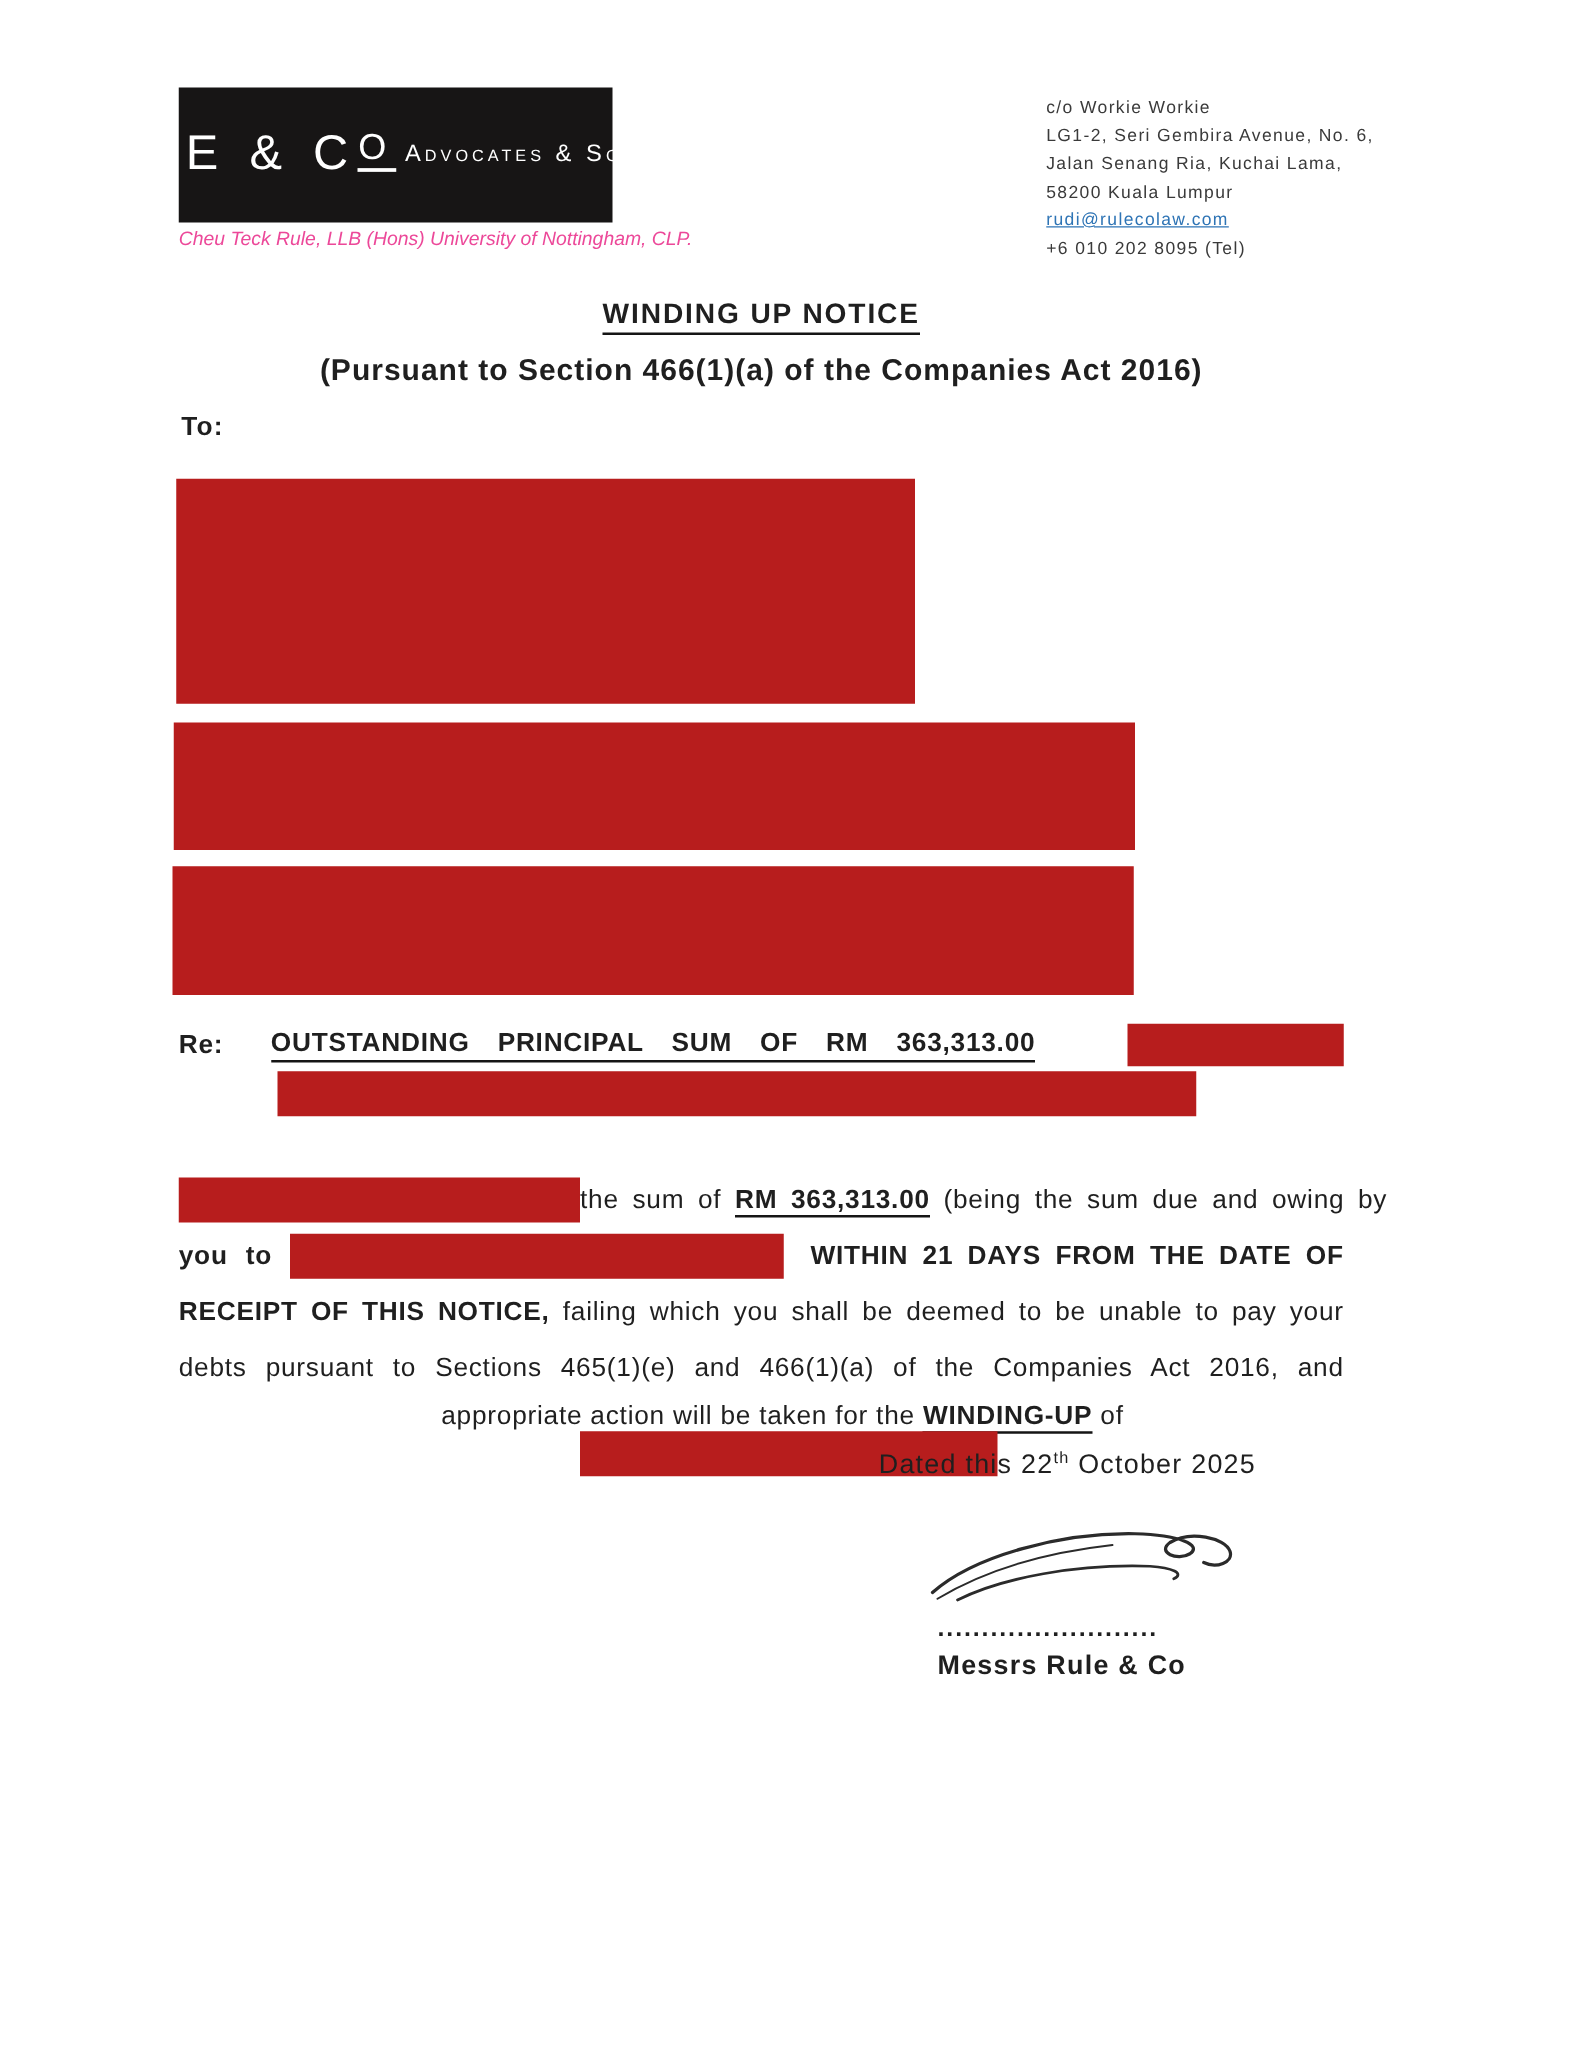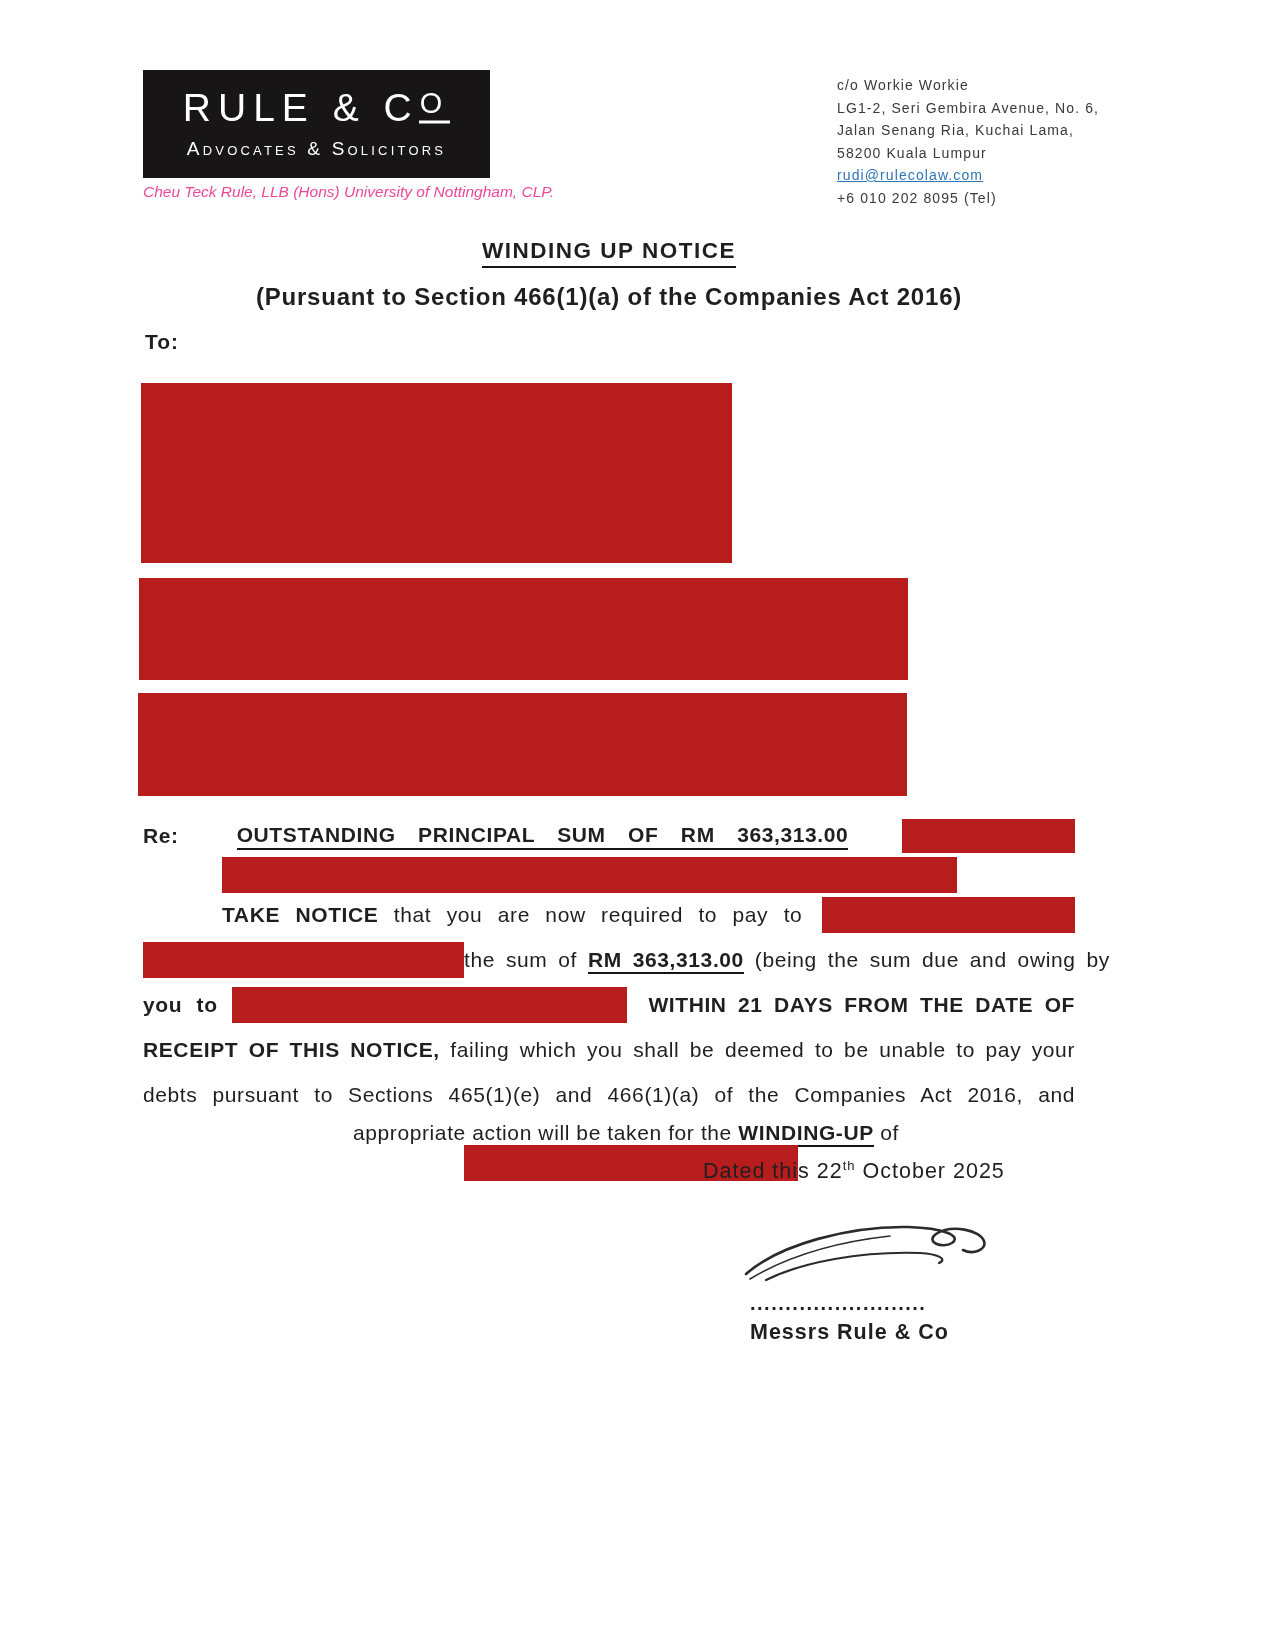--- a/index.html
+++ b/index.html
@@ -10,21 +10,21 @@
   *{box-sizing:border-box;}
   html,body{margin:0;padding:0;background:#ffffff;}
   .page{
     position:relative;width:1275px;height:1650px;background:#fff;overflow:hidden;
     font-family:"Liberation Sans","DejaVu Sans",sans-serif;color:#1f1f1f;
   }
   
   .logo-box{
     position:absolute;left:143px;top:70px;width:347px;height:108px;
     background:var(--logo-black);color:#fff;
-    display:flex;flex-direction:column;align-items:center;justify-content:center;gap:7px;
+    display:flex;flex-direction:row;align-items:center;justify-content:center;gap:7px;
   }
   .logo-main{font-size:39px;font-weight:300;letter-spacing:7px;line-height:1;white-space:nowrap;}
   .logo-o{display:inline-block;font-size:0.74em;border-bottom:3px solid #fff;padding:0 1px 2px 1px;transform:translateY(-0.26em);}
   .logo-sub{font-size:19px;letter-spacing:3.2px;font-variant:small-caps;white-space:nowrap;}
   .tagline{position:absolute;left:143px;top:183px;font-style:italic;font-size:15.5px;color:#ec4899;}
   .contact{position:absolute;left:837px;top:74px;font-size:14px;line-height:22.5px;letter-spacing:1.1px;color:#3a3a3a;}
   .contact .email{color:var(--link-blue);text-decoration:underline;cursor:pointer;}
   
   .title-wrap{position:absolute;left:143px;top:238px;width:932px;text-align:center;}
   .title-main{display:inline-block;font-size:22.5px;font-weight:bold;letter-spacing:1.5px;
@@ -36,21 +36,21 @@
   .red-1{left:141px;top:383px;width:591px;height:180px;}
   .red-2{left:139px;top:578px;width:769px;height:102px;}
   .red-3{left:138px;top:693px;width:769px;height:103px;}
   
   .line{position:absolute;left:143px;width:932px;height:38px;font-size:21px;letter-spacing:0.6px;
     display:flex;align-items:center;white-space:nowrap;}
   .line.textline{display:block;line-height:38px;text-align:justify;text-align-last:justify;white-space:normal;}
   .rblk{background:var(--redaction);height:36px;flex:none;display:inline-block;}
   .b{font-weight:bold;}
   .u{border-bottom:2.5px solid #151515;padding-bottom:1px;}
-  .ln-re{top:817px;gap:20px;}
+  .ln-re{top:817px;}
   .ln-re2{top:856px;}
   .ln-b1{top:896px;}
   .ln-b2{top:941px;}
   .ln-b3{top:986px;}
   .ln-b4{top:1031px;}
   .ln-b5{top:1076px;}
   .ln-b6{top:1121px;width:966px;flex-direction:column;}
   .re-label{font-weight:bold;flex:none;}
   .re-subject{font-weight:bold;word-spacing:16px;margin-left:38px;}
   
@@ -92,24 +92,20 @@
 
   <div class="line ln-re">
     <span class="re-label">Re:</span>
     <span class="re-subject u">OUTSTANDING PRINCIPAL SUM OF RM 363,313.00</span>
     <span class="rblk" style="margin-left:auto;width:173px;height:34px;"></span>
   </div>
   <div class="line ln-re2">
     <span class="rblk" style="margin-left:79px;width:735px;"></span>
   </div>
 
-  <div class="line ln-b1">
-    <span style="padding-left:79px;word-spacing:9px;"><span class="b">TAKE NOTICE</span><span> that you are now required to pay to</span></span>
-    <span class="rblk" style="margin-left:auto;width:253px;"></span>
-  </div>
 
   <div class="line ln-b2">
     <span class="rblk" style="width:321px;"></span>
     <span style="margin-left:auto;word-spacing:4.5px;"><span>the sum of </span><span class="b u">RM 363,313.00</span><span> (being the sum due and owing by</span></span>
   </div>
 
   <div class="line ln-b3">
     <span style="word-spacing:8px;font-weight:bold;">you to</span>
     <span class="rblk" style="margin-left:14px;width:395px;"></span>
     <span class="b" style="margin-left:auto;word-spacing:5px;">WITHIN 21 DAYS FROM THE DATE OF</span>

